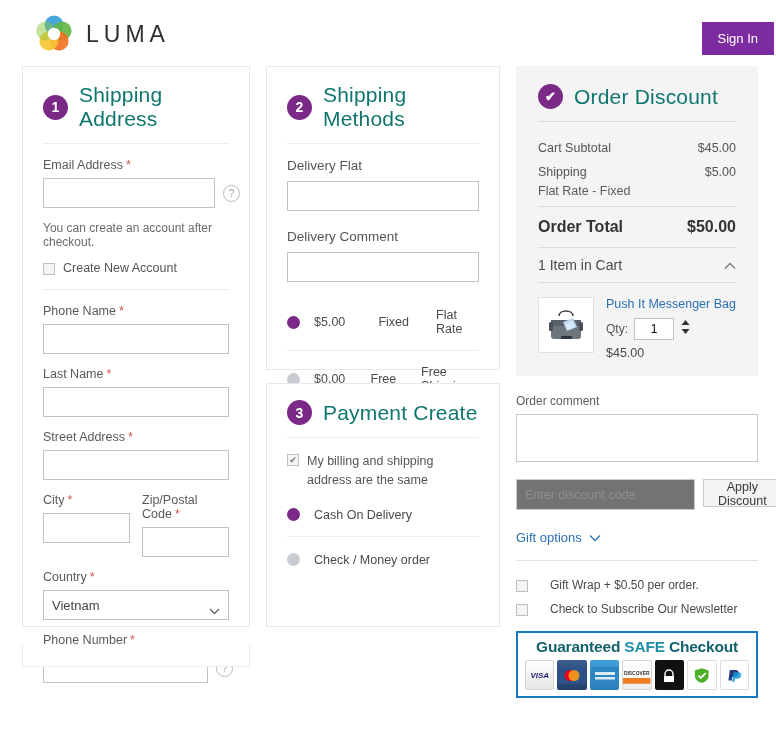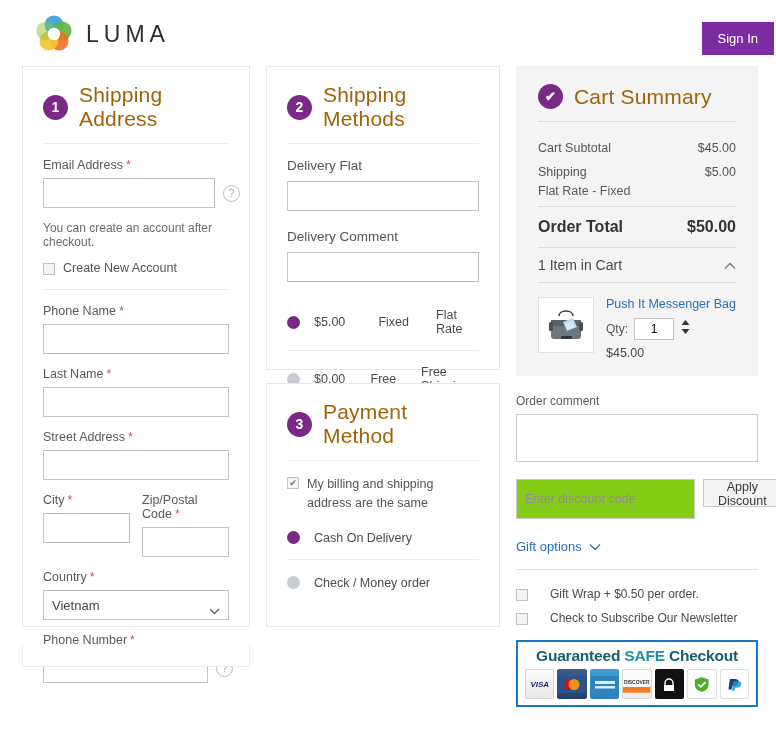--- a/index.html
+++ b/index.html
@@ -31,21 +31,21 @@
   .panel-inner { padding: 16px 20px 20px 20px; }
   .step-title { display: flex; align-items: center; gap: 11px; padding-bottom: 12px; border-bottom: 1px solid #ededed; margin-bottom: 14px; }
   .step-badge {
     width: 25px; height: 25px; border-radius: 50%;
     background: #7a2a86; color: #fff;
     font-size: 14px; font-weight: bold;
     display: flex; align-items: center; justify-content: center;
     flex: 0 0 auto;
   }
   .step-badge.check { font-size: 13px; }
-  .step-heading { font-size: 21px; color: #a16207; font-weight: 400; letter-spacing: .2px; }
+  .step-heading { font-size: 21px; color: #0f766e; font-weight: 400; letter-spacing: .2px; }
 
   
   .field { margin-bottom: 13px; }
   .flabel { display: block; font-size: 12.5px; color: #5a5a5a; margin-bottom: 6px; }
   .req { color: #c8544f; margin-left: 3px; }
   .tinput {
     width: 100%; height: 30px;
     border: 1px solid #c2c2c2; background: #fff;
     padding: 4px 8px; font-size: 13px;
     font-family: "Liberation Sans", sans-serif; color: #333;
@@ -102,21 +102,21 @@
   .qty-row { display: flex; align-items: center; gap: 6px; margin-bottom: 6px; }
   .qty-label { font-size: 12px; color: #555; }
   .qty-input { width: 40px; height: 22px; border: 1px solid #c2c2c2; text-align: center; font-size: 12px; font-family: "Liberation Sans", sans-serif; background: #fff; }
   .item-price { font-size: 12.5px; color: #4a4a4a; }
 
   
   .rail { position: absolute; }
   .rail-label { font-size: 12px; color: #5c5c5c; margin-bottom: 6px; }
   .ocomment { width: 100%; height: 48px; border: 1px solid #cacaca; resize: none; font-family: "Liberation Sans", sans-serif; font-size: 12px; padding: 5px; background: #fff; }
   .disc-row { display: flex; gap: 8px; margin-top: 13px; }
-  .disc-input { flex: 1 1 auto; height: 40px; border: 1px solid #cacaca; padding: 4px 8px; font-size: 12.5px; font-family: "Liberation Sans", sans-serif; background: #84cc16; }
+  .disc-input { flex: 1 1 auto; height: 31px; border: 1px solid #cacaca; padding: 4px 8px; font-size: 12.5px; font-family: "Liberation Sans", sans-serif; background: #737373; }
   .disc-input::placeholder { color: #8f8f8f; }
   .disc-btn { height: 28px; border: 1px solid #cacaca; background: #f3f3f3; font-size: 12.5px; color: #3a3a3a; padding: 0 14px; cursor: pointer; font-family: "Liberation Sans", sans-serif; }
   .gift-link { color: #2a6fb5; font-size: 13px; cursor: pointer; display: inline-flex; align-items: center; gap: 7px; }
   .rail-div { border-top: 1px solid #e2e2e2; margin: 14px 0 12px 0; }
   .opt-row { display: flex; align-items: center; gap: 22px; font-size: 12px; color: #4a4a4a; padding: 5px 0; }
   .place-btn {
     width: 100%; background: #1979c3; color: #fff; border: none;
     padding: 13px 0; font-size: 15px; font-weight: bold; cursor: pointer;
     font-family: "Liberation Sans", sans-serif;
   }
@@ -268,21 +268,21 @@
           <span>Free Shipping</span>
         </div>
       </div>
     </div>
   </div>
 
   <div class="panel" style="left:266px; top:383px; width:234px; height:244px;">
     <div class="panel-inner">
       <div class="step-title">
         <div class="step-badge">3</div>
-        <div class="step-heading">Payment Method</div>
+        <div class="step-heading">Payment Create</div>
       </div>
 
       <div class="cbrow" style="margin-bottom:14px;line-height:1.5;">
         <div class="cbox">✔</div>
         <span>My billing and shipping address are the same</span>
       </div>
 
       <div class="radio-row" style="padding:4px 0 12px 0;">
         <span class="radio on"></span>
         <span>Cash On Delivery</span>
@@ -292,21 +292,21 @@
         <span class="radio off"></span>
         <span>Check / Money order</span>
       </div>
     </div>
   </div>
 
   <div class="summary" style="left:516px; top:66px; width:242px; height:310px;">
     <div class="sum-inner">
       <div class="step-title" style="border-bottom-color:#dcdcdc;">
         <div class="step-badge check">✔</div>
-        <div class="step-heading">Cart Summary</div>
+        <div class="step-heading">Order Discount</div>
       </div>
 
       <div class="sum-line">
         <span>Cart Subtotal</span>
         <span>$45.00</span>
       </div>
       <div class="sum-line">
         <span>Shipping</span>
         <span>$5.00</span>
       </div>

